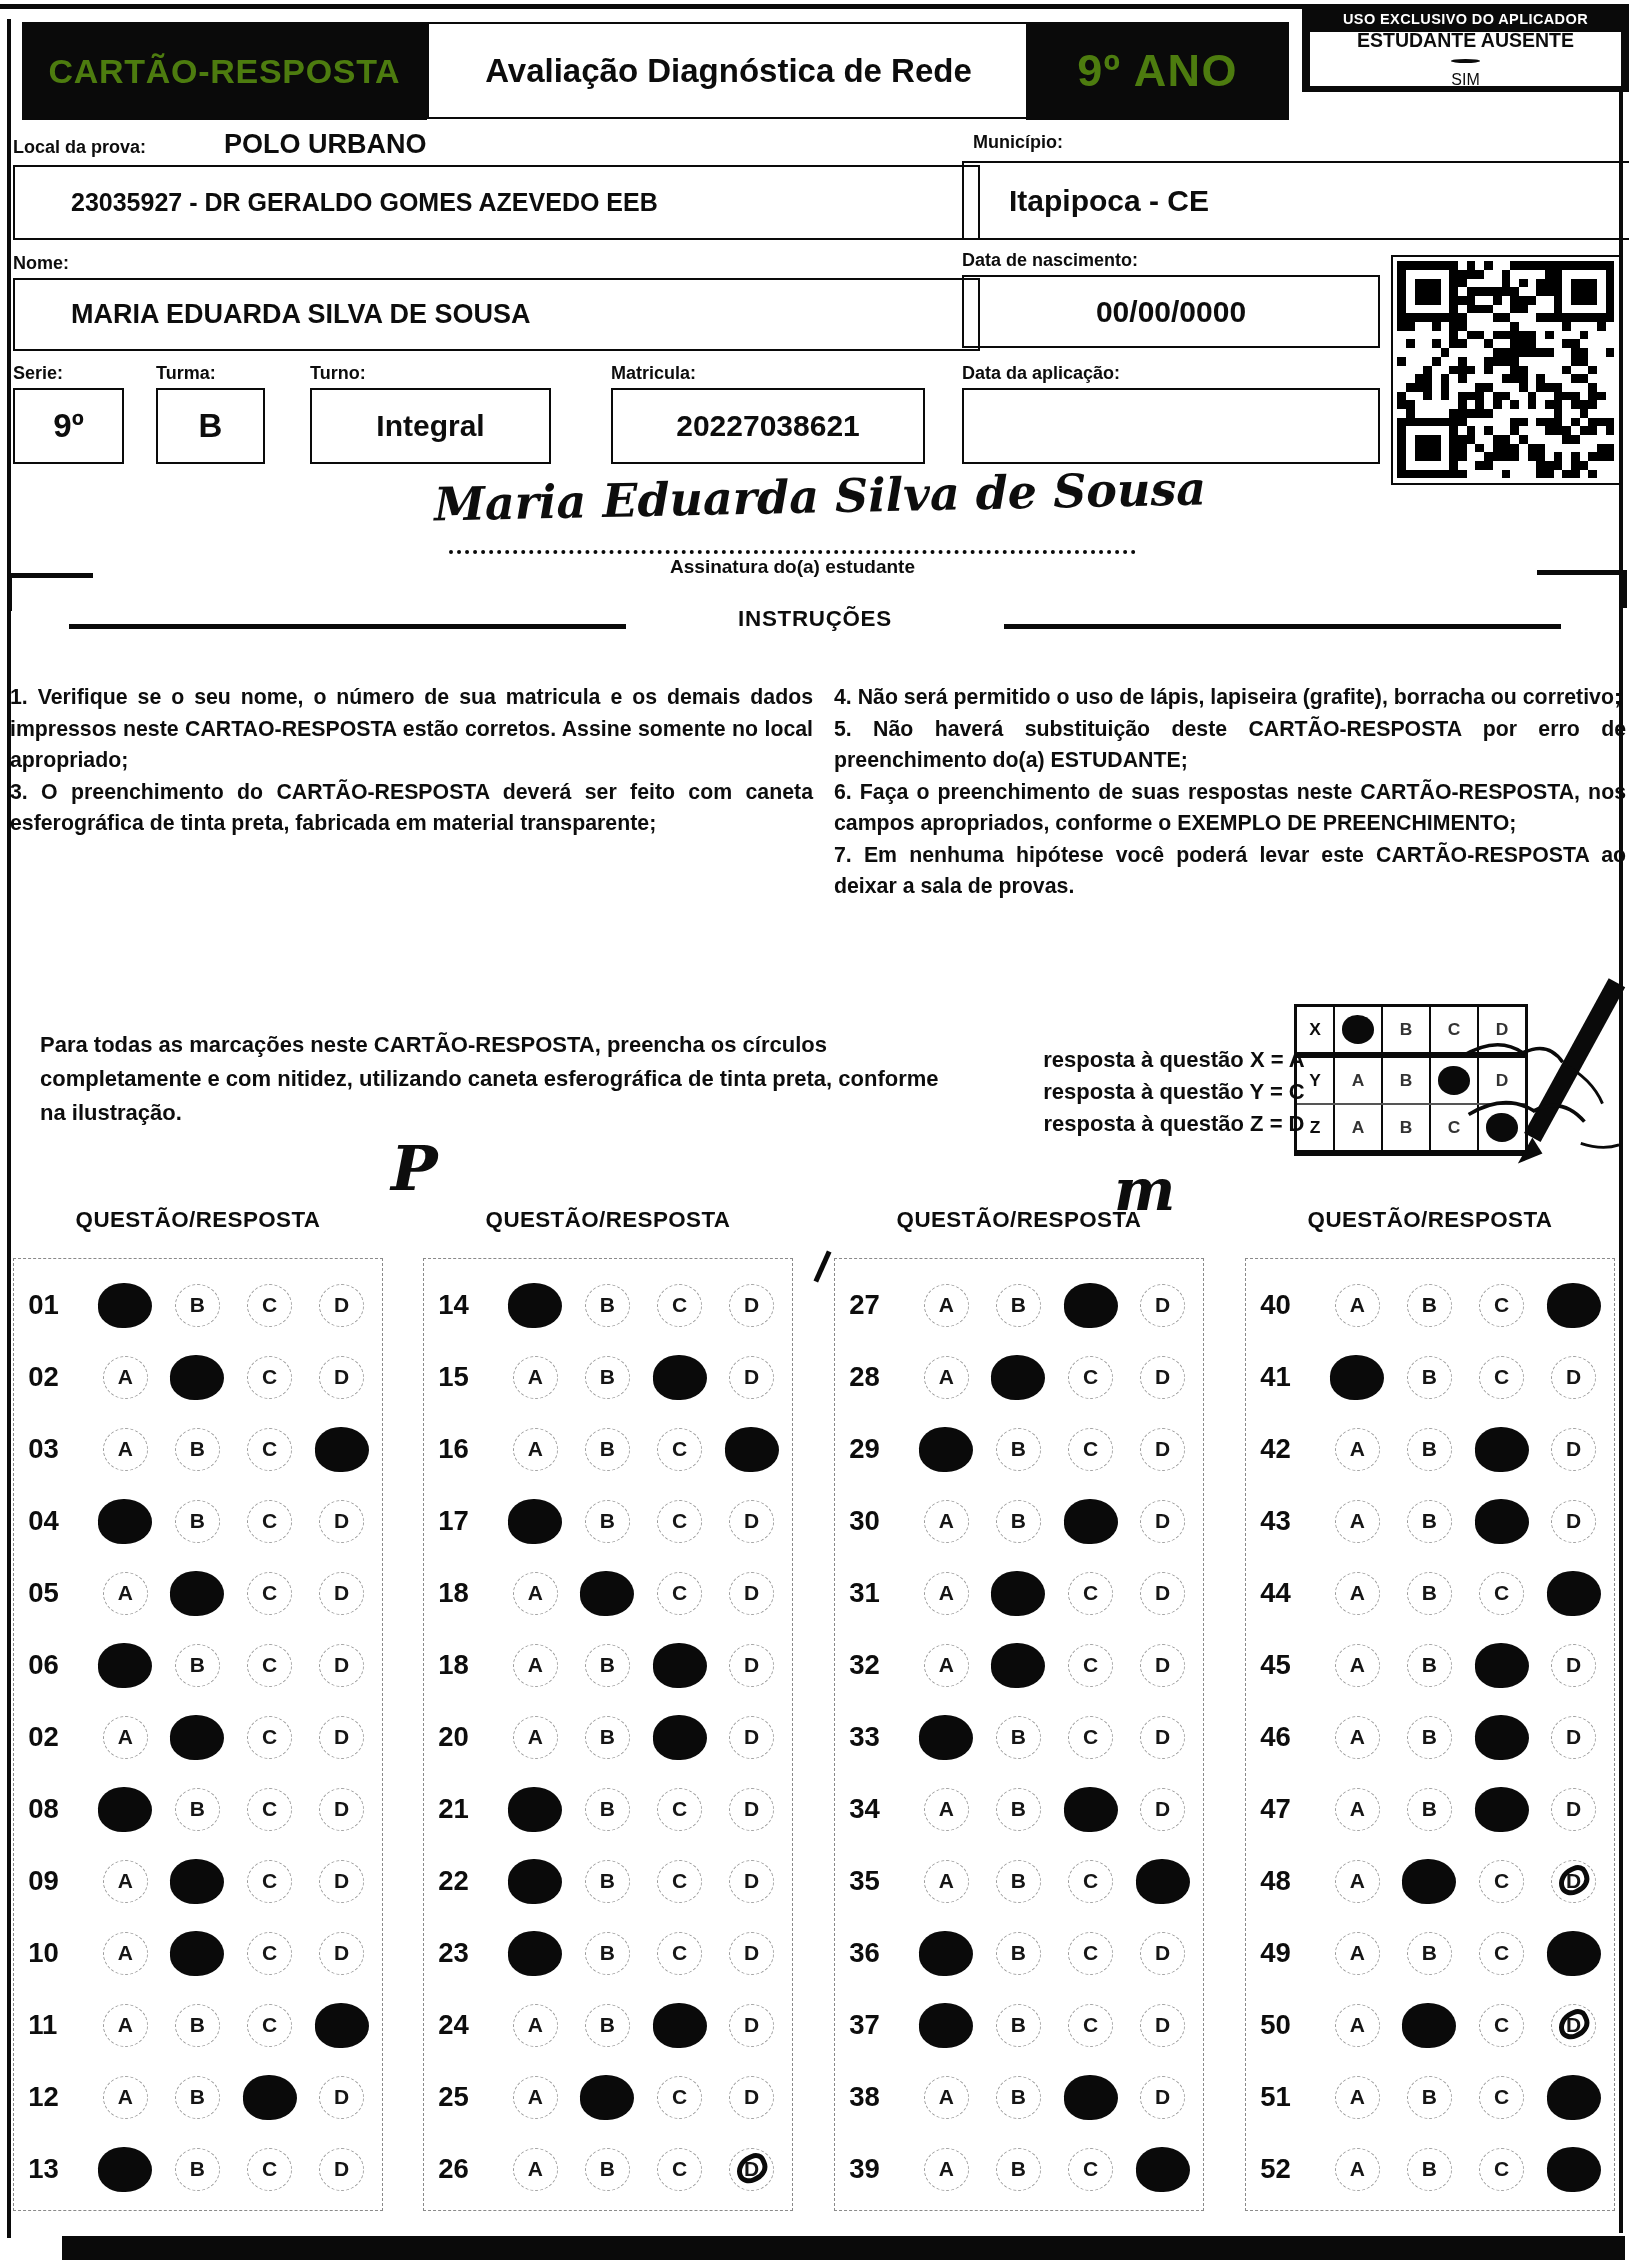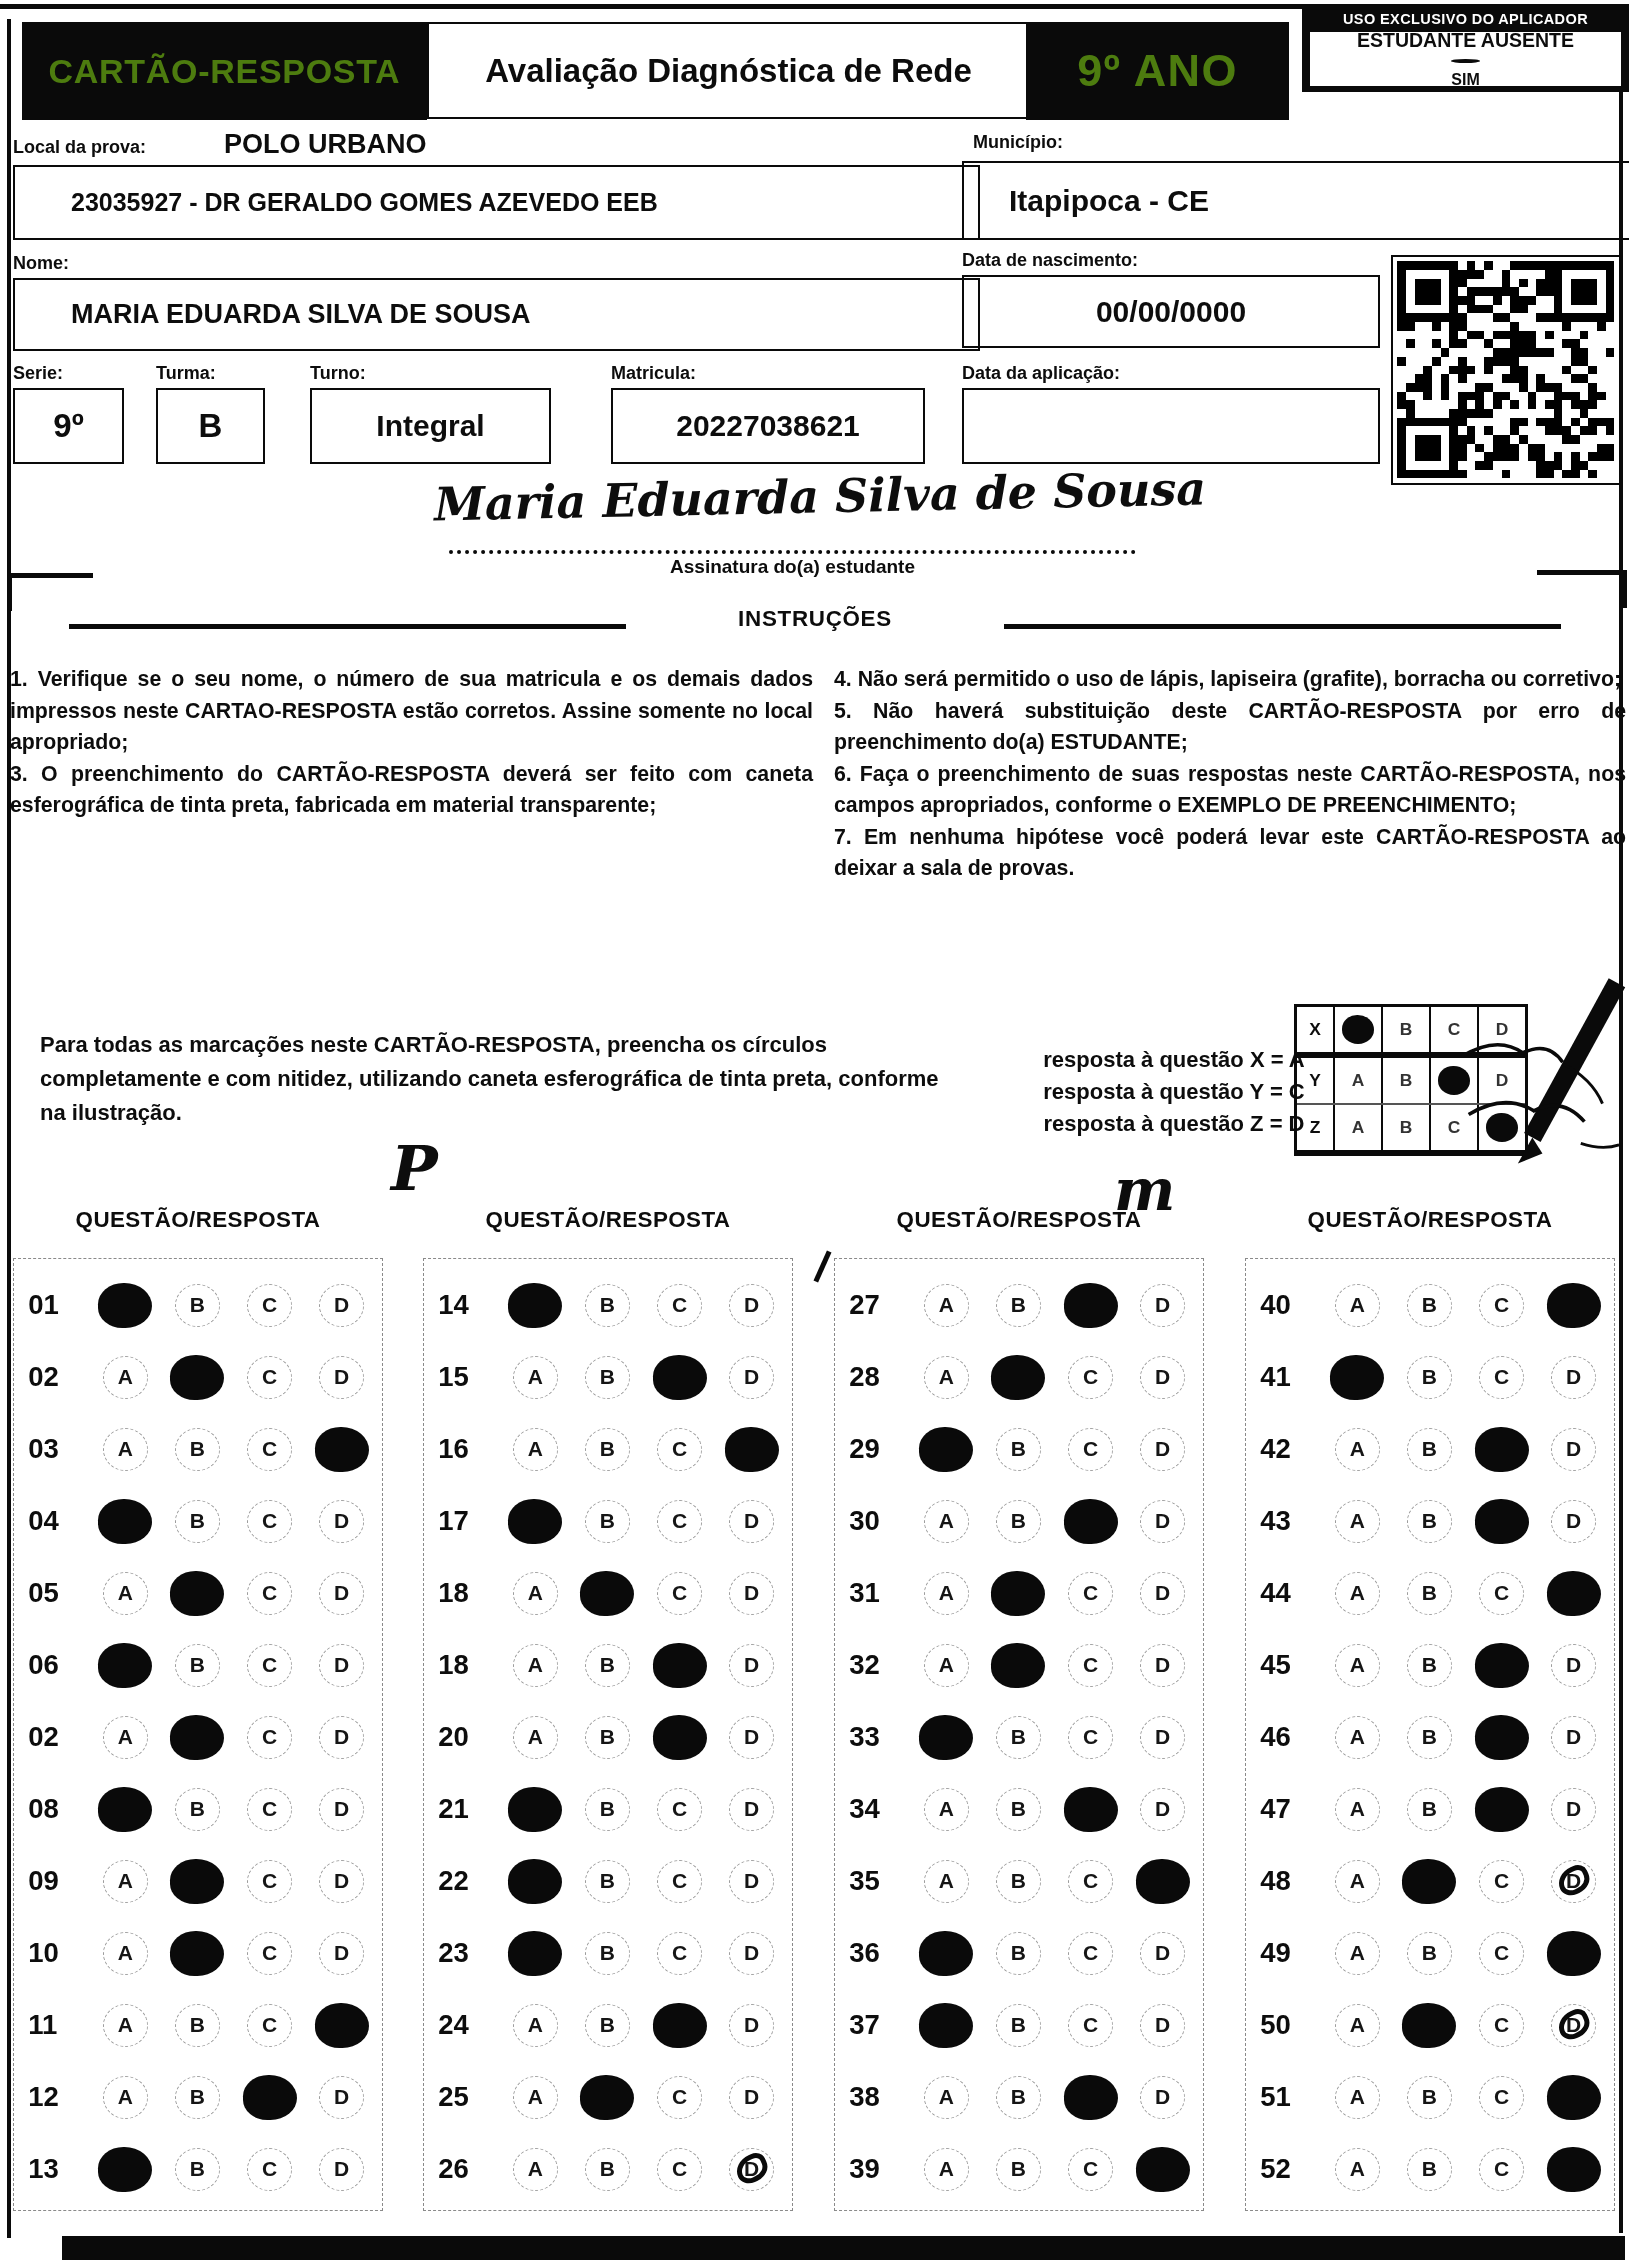--- a/index.html
+++ b/index.html
@@ -16,37 +16,37 @@
   .hdr-black{background:#0a0a0a;color:#4d7c0f;display:flex;align-items:center;justify-content:center;}
   .hdr-card{left:22px;top:22px;width:405px;height:98px;font-size:34px;font-weight:700;letter-spacing:0.7px;}
   .hdr-exam{left:427px;top:22px;width:599px;height:93px;border:2.2px solid #0a0a0a;background:#fff;color:#0c0c0c;
             display:flex;align-items:center;justify-content:center;font-size:33px;font-weight:700;}
   .hdr-grade{left:1026px;top:22px;width:263px;height:98px;font-size:45px;font-weight:700;letter-spacing:1.4px;}
   .aplicador{left:1302px;top:5.8px;width:323px;height:82px;background:#0a0a0a;border:2.2px solid #0a0a0a;}
   .aplicador .t{color:#fff;font-size:14.5px;font-weight:700;text-align:center;padding-top:2.9px;letter-spacing:0.4px;}
   .aplicador .inner{position:absolute;left:5.8px;top:24.6px;right:5.8px;bottom:4.3px;background:#fff;
       display:flex;align-items:center;justify-content:center;gap:7.2px;font-size:19.5px;font-weight:700;flex-direction:column;}
   .circle-opt{width:24.6px;height:24.6px;border:2.9px solid #0a0a0a;border-radius:50%;background:#fff;}
-  .aplicador .sim{font-size:16px;font-weight:700;}
+  .aplicador .sim{font-size:16px;font-weight:400;}
   
   .lbl{font-size:18px;font-weight:700;}
   .fbox{border:2.9px solid #0a0a0a;display:flex;align-items:center;font-weight:700;}
   .fbox.center{justify-content:center;}
   
   .sig-line{left:449px;top:498px;width:687px;height:52px;border-bottom:4.3px dotted #0a0a0a;}
   .sig-text{left:434px;top:470px;width:716px;text-align:center;font-family:"DejaVu Serif",serif;
             font-style:italic;font-size:46px;font-weight:700;transform:rotate(-1.2deg);white-space:nowrap;}
   .sig-cap{left:449px;top:556px;width:687px;text-align:center;font-size:19px;font-weight:700;}
   
   .cmark-l{left:6.5px;top:573px;width:81px;height:33px;border-top:5px solid #0a0a0a;border-left:5px solid #0a0a0a;}
   .cmark-r{left:1537px;top:570px;width:85px;height:33px;border-top:5px solid #0a0a0a;border-right:5px solid #0a0a0a;}
   
   .instr-title{left:634px;top:606px;width:362px;text-align:center;font-size:22.4px;font-weight:700;letter-spacing:0.7px;}
   .instr-line{top:624px;height:5px;background:#0a0a0a;}
-  .instr-col{font-size:21.3px;font-weight:700;line-height:1.48;text-align:justify;}
+  .instr-col{font-size:21.3px;font-weight:700;line-height:1.48;text-align:justify;margin-top:18px;}
   .instr-col p{margin:0;}
   
   .para{left:40px;top:1028px;width:919px;font-size:22px;font-weight:700;line-height:1.55;}
   .legend{left:1022px;top:1044px;width:304px;font-size:22px;font-weight:700;line-height:1.45;white-space:nowrap;text-align:center;}
   .exgrid{left:1294px;top:1004px;border:3.6px solid #0a0a0a;border-bottom-width:6.5px;}
   .exrow{display:flex;}
   .exrow.sep1{border-bottom:6.5px solid #0a0a0a;}
   .exrow.sep2{border-bottom:2.2px solid #555;}
   .excell{width:46px;height:45px;border-left:2.2px solid #0a0a0a;display:flex;align-items:center;justify-content:center;
           font-size:17.4px;font-weight:700;}

